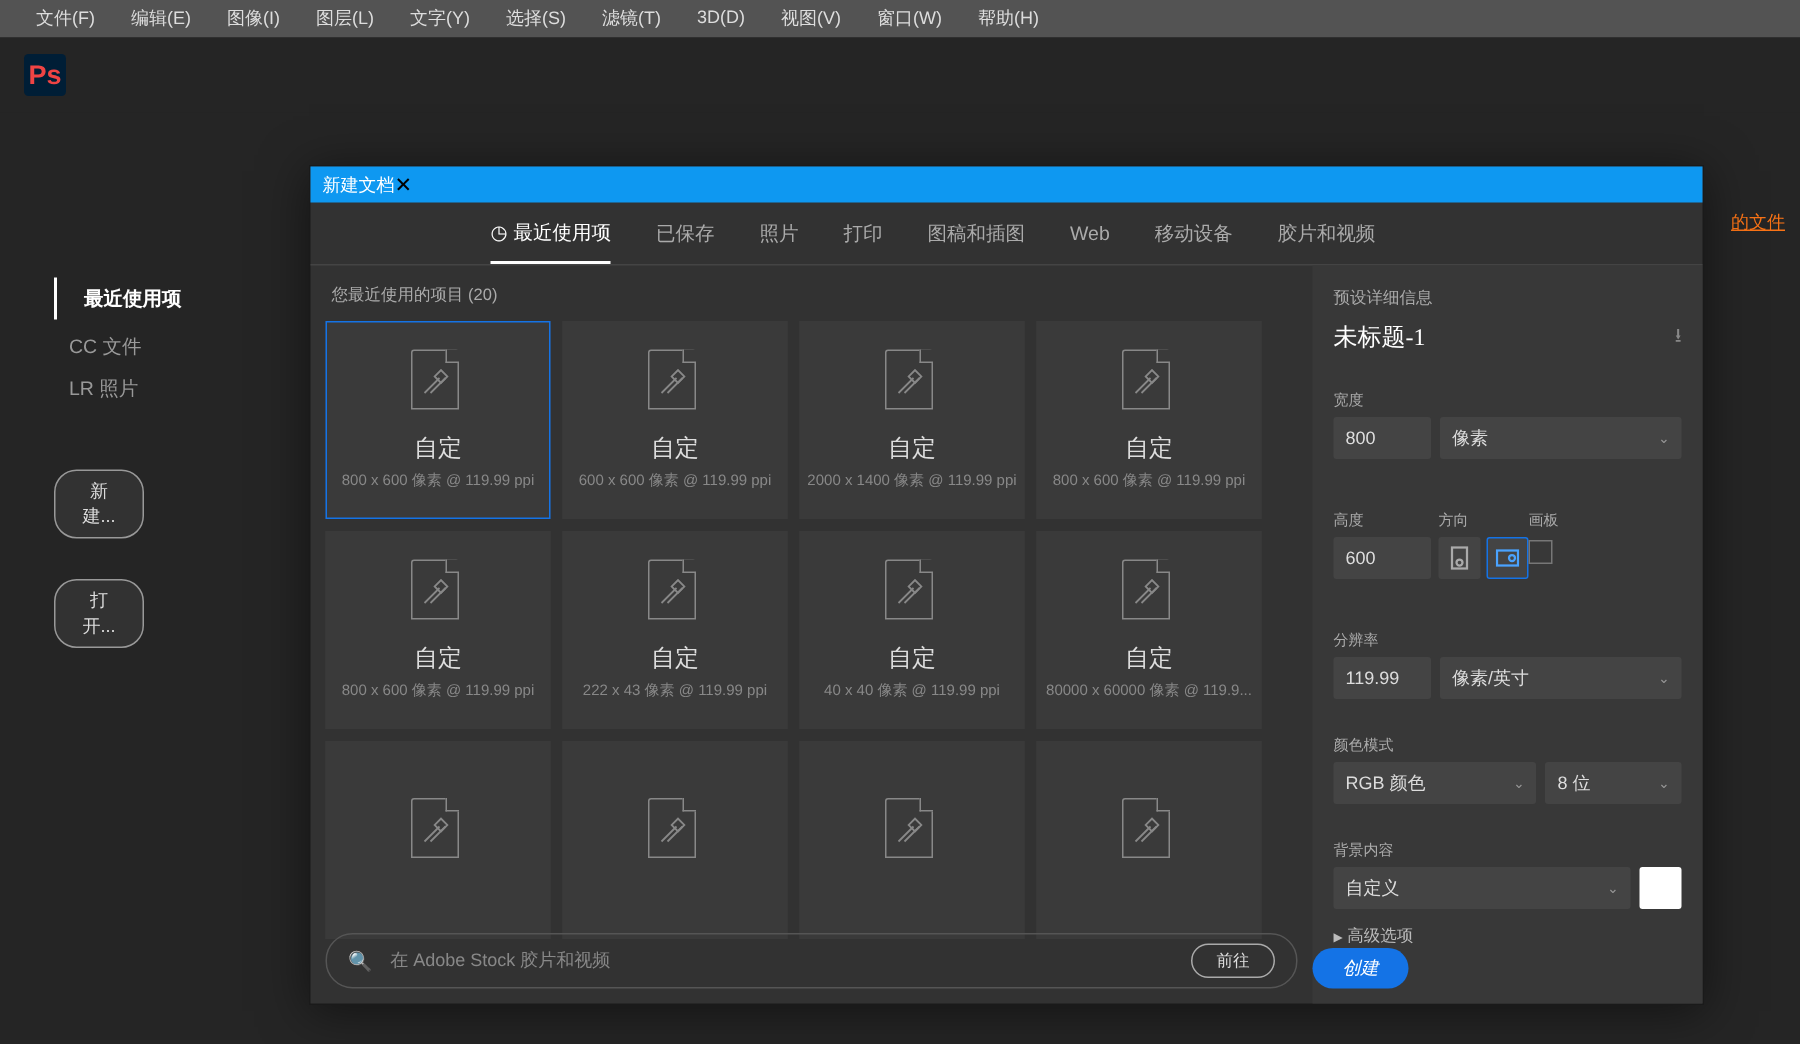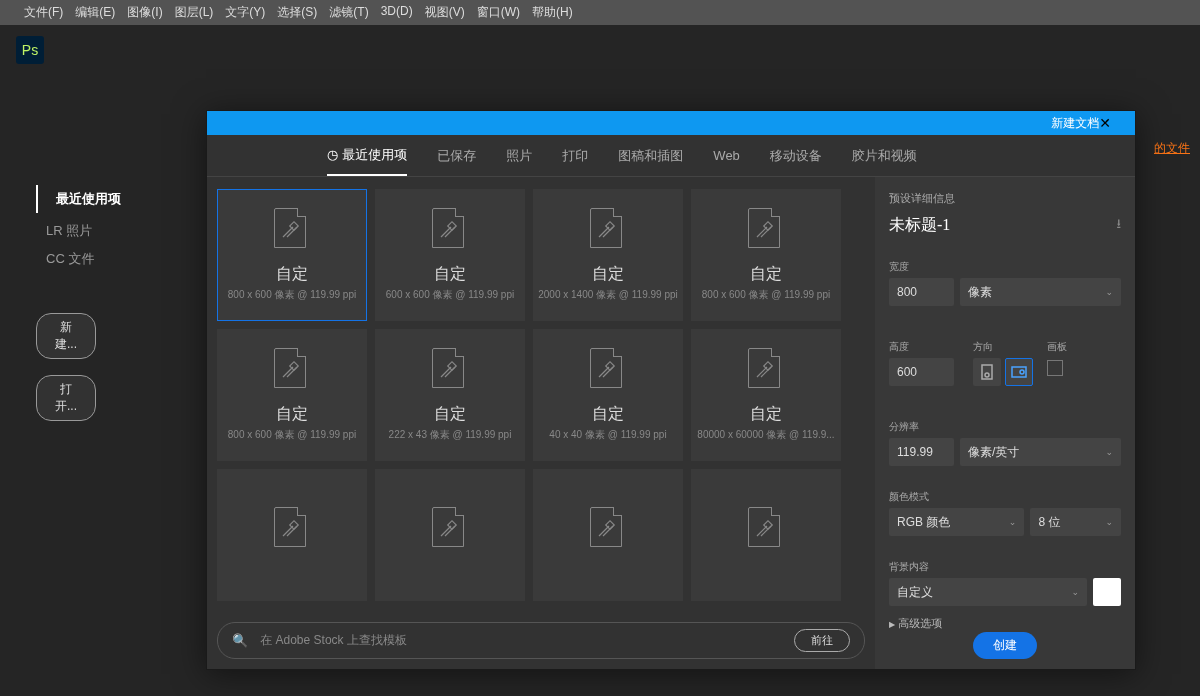--- a/index.html
+++ b/index.html
@@ -1,30 +1,30 @@
 <!DOCTYPE html>
 <html><head>
 <meta charset="utf-8">
 <style>
 *{margin:0;padding:0;box-sizing:border-box;font-family:"Microsoft YaHei",Arial,sans-serif;}
 body{background:#252525;color:#ccc;width:1200px;height:696px;overflow:hidden;position:relative;}
-.menubar{background:#535353;display:flex;gap:12px;padding:4px 24px;font-size:12px;color:#ddd;}
+.menubar{background:#535353;display:flex;gap:24px;padding:4px 24px;font-size:12px;color:#ddd;}
 .menubar span{cursor:default;}
 .topstrip{background:#252525;height:50px;display:flex;align-items:center;padding:0 16px;}
-.pslogo{width:28px;height:28px;background:#001e36;color:#bef264;font-weight:normal;display:flex;align-items:center;justify-content:center;font-size:14px;border-radius:3px;}
+.pslogo{width:28px;height:28px;background:#001e36;color:#ef4444;font-weight:bold;display:flex;align-items:center;justify-content:center;font-size:18px;border-radius:3px;}
 .home{display:flex;height:calc(696px - 70px);background:#252525;}
 .homenav{width:200px;padding:110px 0 0 36px;}
 .homenav .navgroup{border-left:2px solid #fff;padding-left:8px;margin-bottom:4px;}
 .homenav .nitem{color:#999;font-size:13px;padding:5px 0 5px 10px;cursor:pointer;}
 .homenav .nitem.active{color:#fff;font-weight:bold;}
-.homebtns{margin-top:40px;display:flex;flex-direction:column;gap:16px;}
+.homebtns{margin-top:40px;display:flex;flex-direction:column;gap:27px;}
 .pillbtn{background:#323232;border:1px solid #999;color:#ddd;border-radius:15px;padding:5px 18px;font-size:12px;width:60px;text-align:center;cursor:pointer;}
 
 .dialog{position:absolute;top:110px;left:206px;width:930px;height:560px;background:#323232;border:1px solid #1a1a1a;box-shadow:0 4px 30px rgba(0,0,0,.5);z-index:10;}
-.dlg-titlebar{background:#0e98f1;height:24px;display:flex;align-items:center;justify-content:flex-end;padding:0 24px;color:#fff;font-size:12px;}
+.dlg-titlebar{background:#0e98f1;height:24px;display:flex;align-items:center;justify-content:flex-start;padding:0 8px;color:#fff;font-size:12px;}
 .dlg-titlebar .xicon{font-size:14px;color:#000;cursor:pointer;}
 .dlg-tabs{display:flex;gap:30px;padding:10px 0 0 120px;border-bottom:1px solid #444;height:42px;align-items:center;}
 .dlg-tabs .tab{color:#aaa;font-size:13px;padding-bottom:10px;cursor:pointer;display:flex;align-items:center;gap:4px;}
 .dlg-tabs .tab.active{color:#fff;border-bottom:2px solid #fff;}
 .dlg-body{display:flex;height:calc(100% - 66px);}
 .presets{flex:1;padding:12px 10px;overflow:hidden;position:relative;}
 .sechead{font-size:11px;color:#aaa;margin:0 0 10px 4px;}
 .grid{display:grid;grid-template-columns:repeat(4,150px);gap:8px;}
 .card{background:#3a3a3a;border:1px solid #3a3a3a;height:132px;display:flex;flex-direction:column;align-items:center;justify-content:center;cursor:pointer;}
 .card.selected{border:1px solid #1473e6;background:#3a3a3a;}
@@ -47,27 +47,27 @@
 .lbl{font-size:10px;color:#aaa;margin-bottom:4px;margin-top:24px;}
 .row{display:flex;gap:6px;margin-bottom:10px;}
 .inbox, .selbox{background:#444;border:none;color:#ddd;font-size:12px;padding:6px 8px;border-radius:2px;height:28px;}
 .inbox{width:65px;}
 .selbox{flex:1;display:flex;align-items:center;justify-content:space-between;cursor:pointer;}
 .chev{font-size:9px;color:#999;}
 .oribtn{width:28px;height:28px;background:#444;display:flex;align-items:center;justify-content:center;cursor:pointer;border-radius:2px;}
 .oribtn.active{border:1px solid #1473e6;}
 .oribtn svg{fill:none;stroke:#aaa;stroke-width:1.5;}
 .oribtn.active svg{stroke:#4aa3ff;}
-.idotcol{display:flex;gap:14px;}
+.idotcol{display:flex;gap:0;}
 .colgrp{display:flex;flex-direction:column;}
 .ckbox{width:16px;height:16px;border:1px solid #777;margin-top:2px;cursor:pointer;}
 .swatch{width:28px;height:28px;background:#fff;border-radius:2px;cursor:pointer;}
 .adv{color:#bbb;font-size:11px;cursor:pointer;}
 .adv .tri{font-size:8px;margin-right:3px;}
-.createrow{position:absolute;bottom:10px;left:0;right:0;display:flex;justify-content:center;}
+.createrow{position:absolute;bottom:10px;left:0;right:0;display:flex;justify-content:flex-start;font-style:italic;}
 .createbtn{background:#1473e6;color:#fff;border-radius:14px;padding:5px 20px;font-size:12px;cursor:pointer;}
 
 
 .annot{position:absolute;z-index:20;pointer-events:none;}
 
 .hometext{position:absolute;top:140px;right:10px;color:#f97316;font-size:12px;text-decoration:underline;}
 </style>
 </head>
 <body>
 
@@ -87,22 +87,22 @@
 
 <div class="topstrip">
   <div class="pslogo">Ps</div>
 </div>
 
 <div class="home">
   <div class="homenav">
     <div class="navgroup">
       <div class="nitem active">最近使用项</div>
     </div>
+    <div class="nitem">CC 文件</div>
     <div class="nitem">LR 照片</div>
-    <div class="nitem">CC 文件</div>
     <div class="homebtns">
       <div class="pillbtn">新建...</div>
       <div class="pillbtn">打开...</div>
     </div>
   </div>
 </div>
 <div class="hometext">的文件</div>
 
 <div class="dialog">
   <div class="dlg-titlebar">
@@ -117,20 +117,21 @@
     <div class="tab">已保存</div>
     <div class="tab">照片</div>
     <div class="tab">打印</div>
     <div class="tab">图稿和插图</div>
     <div class="tab">Web</div>
     <div class="tab">移动设备</div>
     <div class="tab">胶片和视频</div>
   </div>
   <div class="dlg-body">
     <div class="presets">
+      <div class="sechead">您最近使用的项目  (20)</div>
       <div class="grid" id="cardgrid">
           <div class="card selected">
             <div class="thumb">
               <div class="docicon">
                 <svg width="20" height="20" viewBox="0 0 20 20">
                   <g stroke="#888" stroke-width="1.2" fill="none">
                     <path d="M3 17 L13 7"></path>
                     <path d="M7 17 L17 7"></path>
                     <rect x="11" y="3" width="6" height="6" transform="rotate(45 14 6)"></rect>
                   </g>
@@ -293,21 +294,21 @@
                     <path d="M7 17 L17 7"></path>
                     <rect x="11" y="3" width="6" height="6" transform="rotate(45 14 6)"></rect>
                   </g>
                 </svg>
               </div>
             </div>
           </div>
         </div>
       <div class="searchrow">
         <span class="sicn">🔍</span>
-        <span class="sph">在 Adobe Stock 上查找模板</span>
+        <span class="sph">在 Adobe Stock 胶片和视频</span>
         <span class="gobtn">前往</span>
       </div>
     </div>
 
     <div class="details">
       <div class="hd">预设详细信息</div>
       <div class="titlerow">
         <span class="dtitle">未标题-1</span>
         <span class="saveicn">⭳</span>
       </div>

